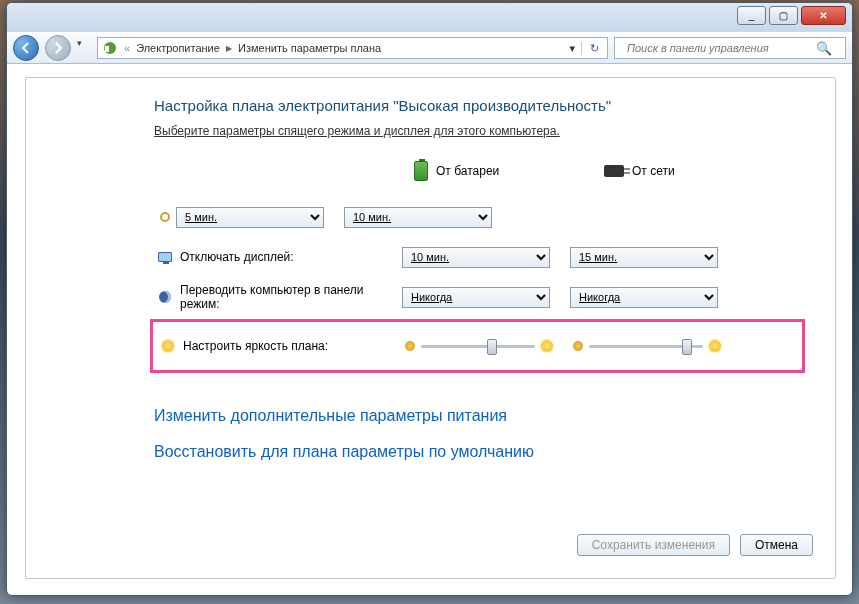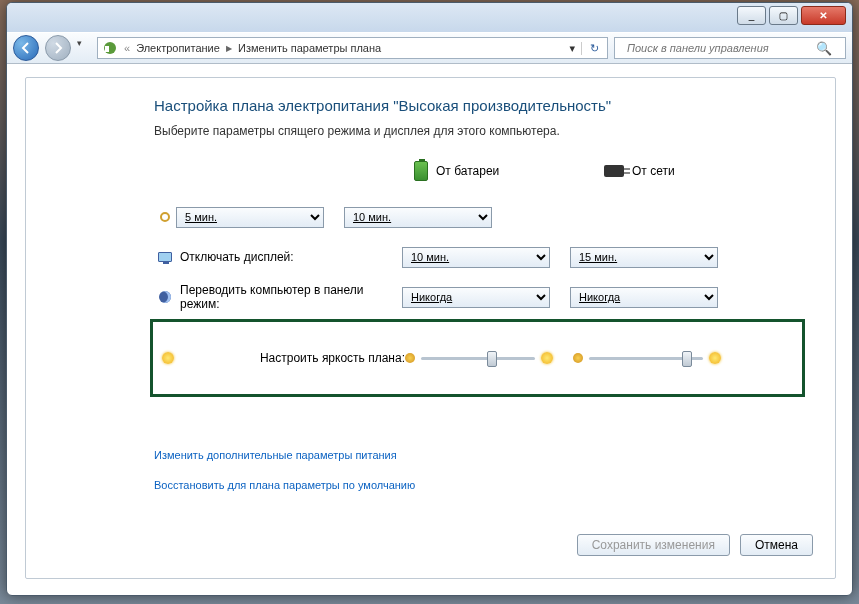--- a/index.html
+++ b/index.html
@@ -24,41 +24,41 @@
 .address .spacer { flex: 1; }
 .address .refresh { width: 22px; text-align: center; border-left: 1px solid #ccc; padding-left: 4px; color: #2a5a9a; }
 .icon16 { width: 16px; height: 16px; }
 .search { width: 232px; height: 22px; border: 1px solid #a0b0c0; background: #fff; display: flex; align-items: center; font-size: 11px; padding: 0 12px; }
 .search input { flex: 1; border: none; outline: none; font-style: italic; color: #888; font-size: 11px; }
 .search .mag { color: #2a6ab8; font-size: 13px; }
 
 
 .content { position: absolute; top: 74px; left: 18px; right: 16px; bottom: 16px; border: 1px solid #c0cad4; border-radius: 2px; padding: 16px 30px; }
 h1 { color: #194e7a; font-size: 15px; font-weight: normal; margin: 3px 0 10px 98px; }
-.sub { font-size: 12px; color: #333; margin: 0 0 14px 98px; }
+.sub { font-size: 12px; color: #333; margin: 0 0 14px 98px; text-decoration: underline; }
 
 .cols-header { display: flex; margin-left: 358px; gap: 50px; margin-bottom: 16px; font-size: 12px; margin-top: 23px; }
 .cols-header > div { display: flex; align-items: center; gap: 8px; width: 140px; }
 
 .row { display: flex; align-items: center; min-height: 40px; font-size: 12px; }
 .row .iconcell { width: 22px; display: flex; justify-content: center; }
 .row .label { width: 226px; padding-left: 4px; }
 .row .ctrl { width: 152px; margin-right: 16px; }
 
 select { width: 148px; height: 21px; border: 1px solid #8a9aaa; background: linear-gradient(to bottom,#fafcfe,#e3ecf5); font-size: 11px; padding: 0 4px; text-decoration: underline; }
 
 .slider-wrap { display: flex; align-items: center; gap: 6px; width: 148px; }
 .slider-wrap .end { font-size: 12px; }
 .slider-track { position: relative; flex: 1; height: 18px; }
 .slider-track .track { position: absolute; top: 8px; left: 0; right: 0; height: 3px; background: #b8c4d0; border-radius: 2px; }
 .slider-track .thumb { position: absolute; top: 2px; width: 10px; height: 16px; background: linear-gradient(to bottom,#f0f4f8,#c0cad4); border: 1px solid #7a8a9a; border-radius: 2px; }
 
-.highlight { border: 3px solid #14532d; padding: 16px 4px; margin: 2px 0 0 -4px; text-align: right; }
-
-.links { margin: 52px 0 0 98px; font-size: 11px; }
+.highlight { border: 3px solid #ec4899; padding: 4px 4px; margin: 2px 0 0 -4px; }
+
+.links { margin: 34px 0 0 98px; font-size: 16px; }
 .links a { color: #0b62c2; text-decoration: none; display: block; margin-bottom: 18px; }
 
 .buttons { position: absolute; right: 22px; bottom: 22px; display: flex; gap: 10px; }
 .buttons button { height: 22px; padding: 0 14px; font-size: 12px; border: 1px solid #8a9aaa; border-radius: 3px; background: linear-gradient(to bottom,#fafcfe,#e3ecf5); cursor: pointer; }
 .buttons button:disabled { color: #999; }
 
 .sun-small { display:inline-block; width:10px; height:10px; border-radius:50%; background: radial-gradient(circle,#f8d050,#d09020);}
 .sun-big { display:inline-block; width:12px; height:12px; border-radius:50%; background: radial-gradient(circle,#ffe870,#f0b020); box-shadow: 0 0 3px #f0c030;}
 .bullet-o { display:inline-block; width:10px; height:10px; border-radius:50%; border:2px solid #d0a030; }
 .moon { display:inline-block; width:12px; height:12px; border-radius:50%; background:#4060a0; box-shadow: inset -3px 0 0 #a0c0f0;}

